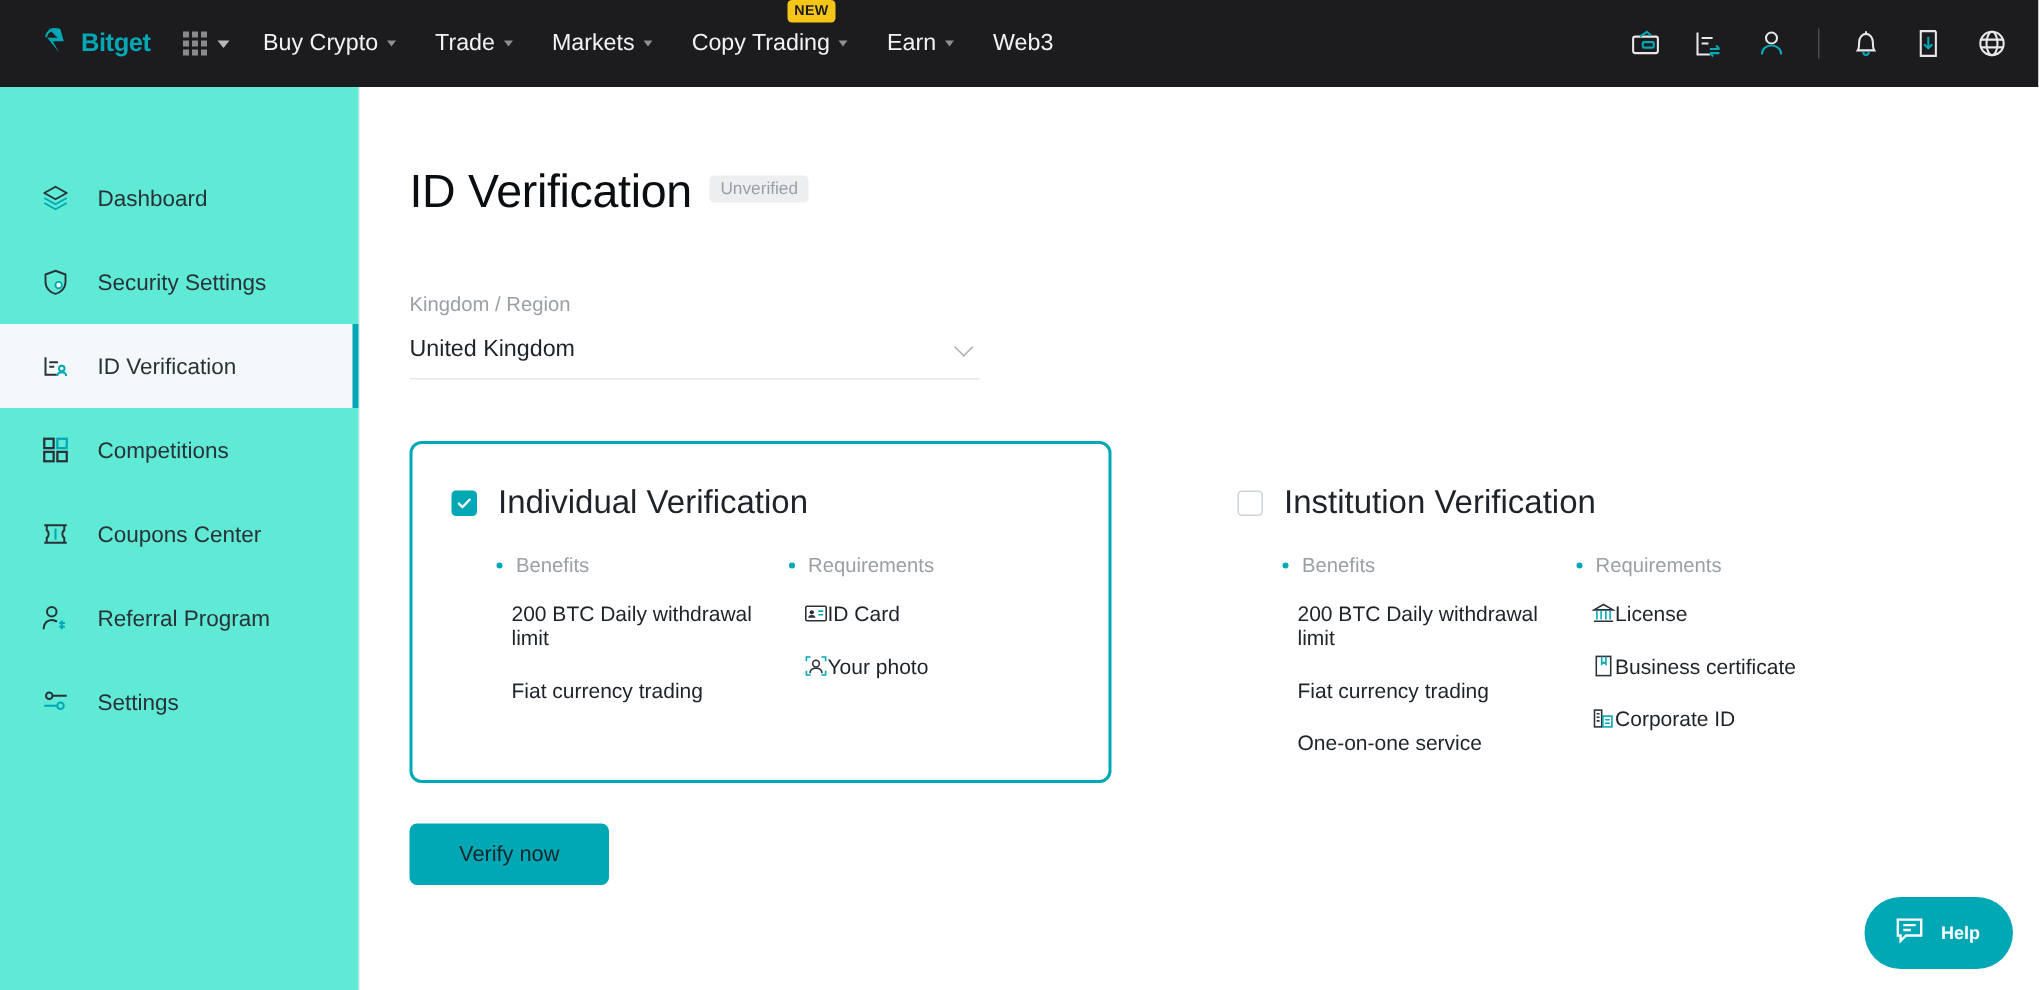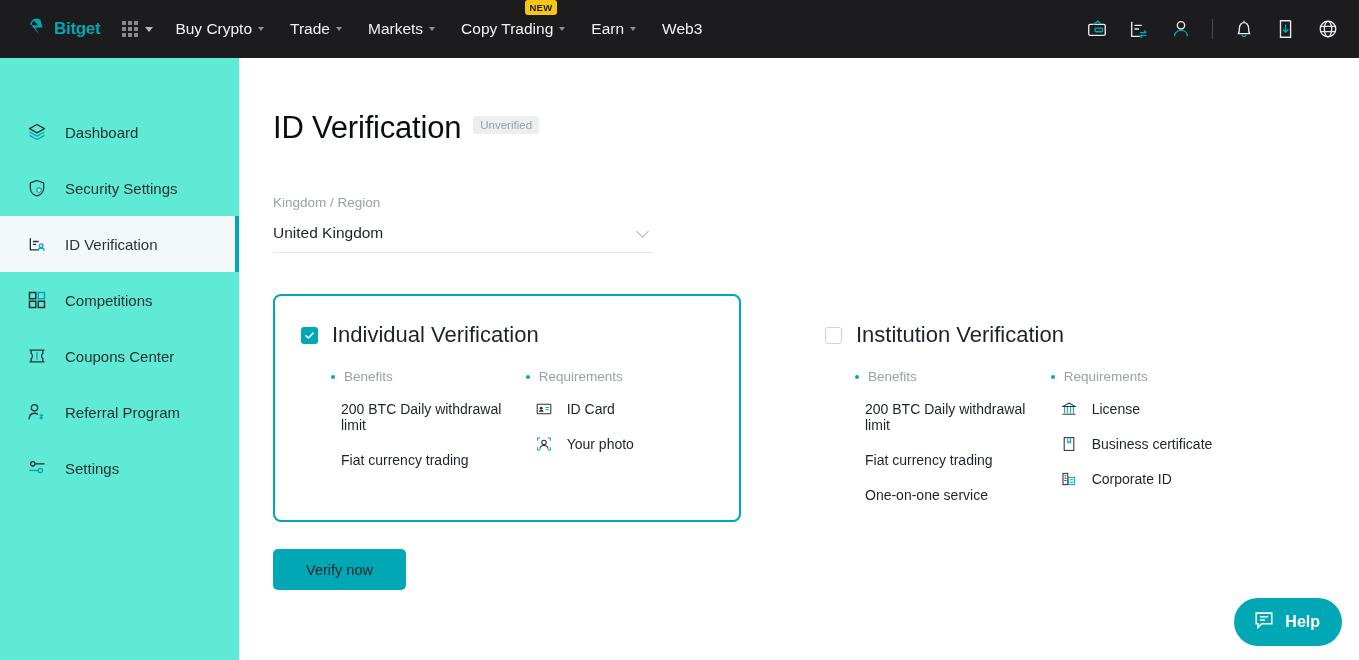--- a/index.html
+++ b/index.html
@@ -124,39 +124,39 @@
   .cbox.off { border: 1.5px solid #ced4da; background: #fff; }
   .vtitle { font-size: 22px; color: #1e2329; font-weight: normal; }
 
   .cols { display: flex; margin-top: 21px; padding-left: 30px; }
   .col-benefits { width: 223px; }
   .col-reqs { width: 210px; }
   .col-head { display: flex; align-items: center; gap: 9px; margin-bottom: 17px; }
   .dot { width: 4px; height: 4px; border-radius: 50%; background: #00a7b5; flex: none; }
   .col-head-text { font-size: 13.5px; color: #9aa0a6; }
   .line { font-size: 14px; color: #1e2329; margin-bottom: 19px; padding-left: 10px; }
-  .rline { display: flex; align-items: center; gap: 15px; font-size: 14px; color: #1e2329; margin-bottom: 19px; padding-left: 10px; }
+  .rline { display: flex; align-items: center; gap: 0; font-size: 14px; color: #1e2329; margin-bottom: 19px; padding-left: 10px; }
   .rico { width: 16px; height: 16px; flex: none; display: flex; align-items: center; justify-content: center; }
 
   .verify-btn {
     margin: 27px 0 0 33px;
     width: 133px; height: 41px; border-radius: 5px;
     background: #00a7b5; color: #10272b;
     border: none; font-size: 14.5px; cursor: pointer;
     font-family: "Liberation Sans", sans-serif;
   }
 
   
   .help-fab {
     position: absolute; right: 17px; bottom: 14px;
     height: 48px; border-radius: 24px; background: #00a7b5;
     display: flex; align-items: center; gap: 10px;
     padding: 0 22px 0 19px; cursor: pointer;
   }
-  .help-text { color: #fff; font-size: 16px; font-weight: bold; }
+  .help-text { color: #fff; font-size: 12px; font-weight: bold; }
 </style>
 </head>
 <body>
 
 <div id="app">
 
   <div class="topnav">
 
     <div class="logo-wrap">
       <span>

